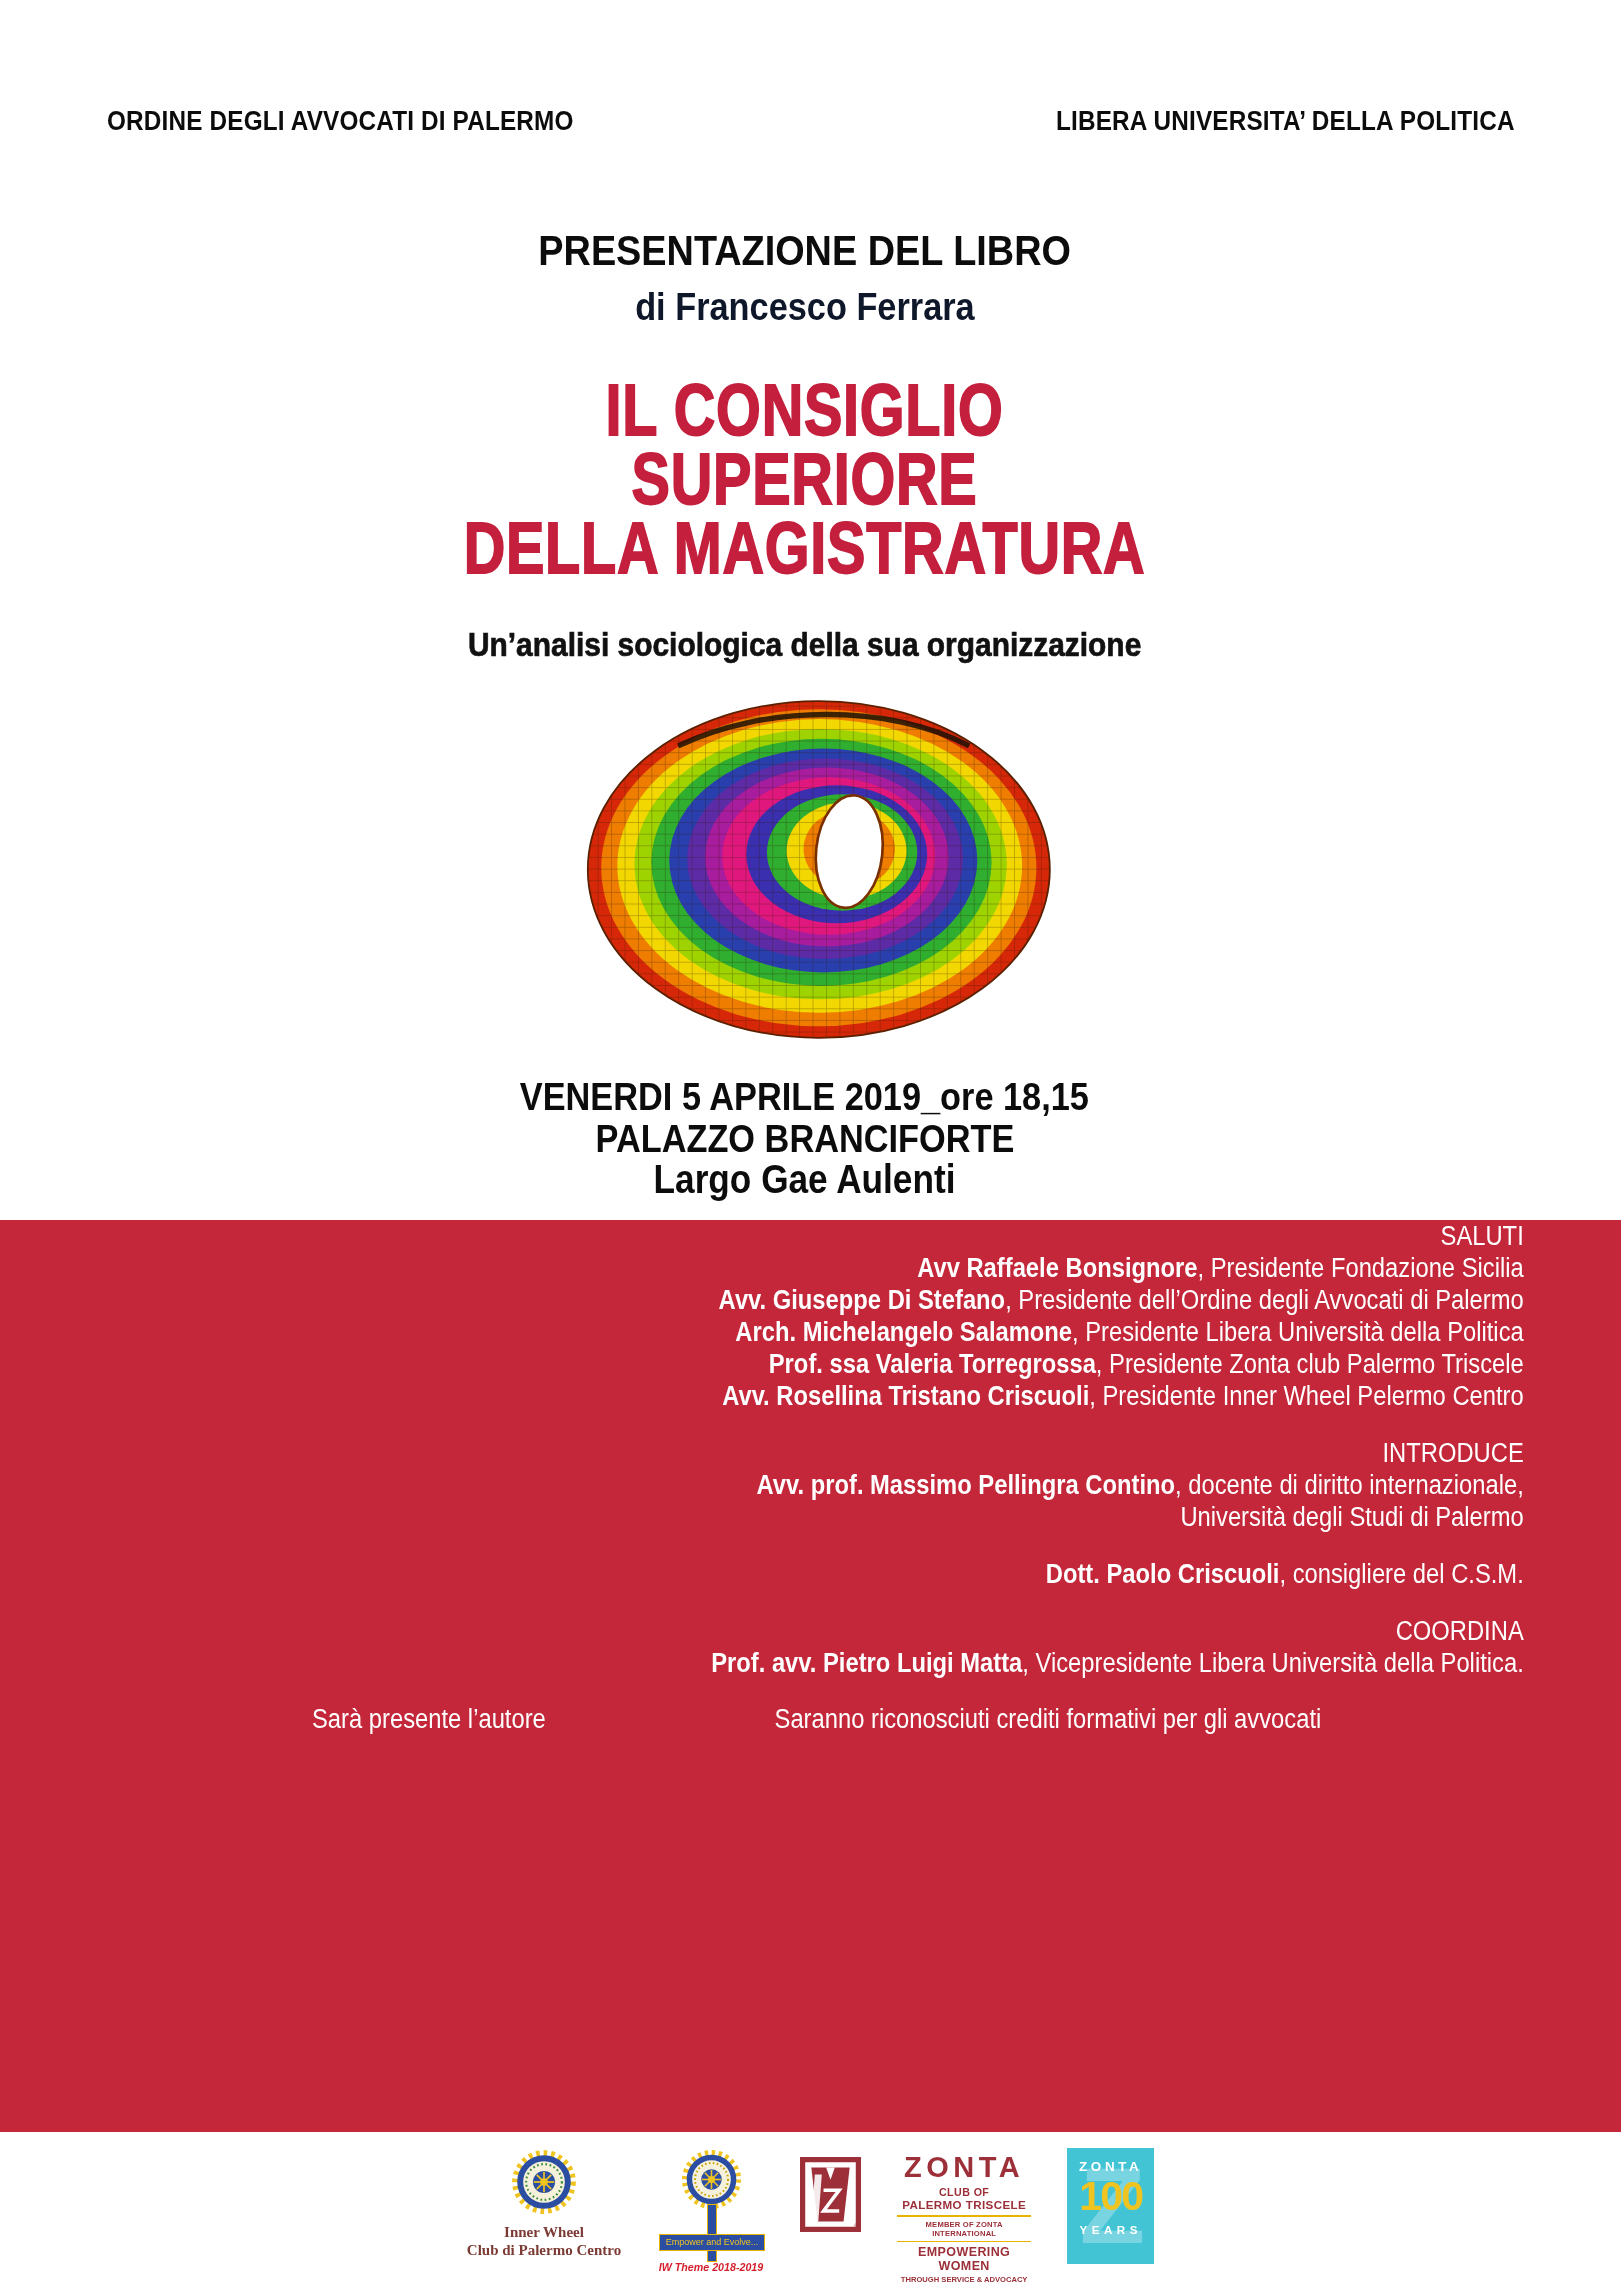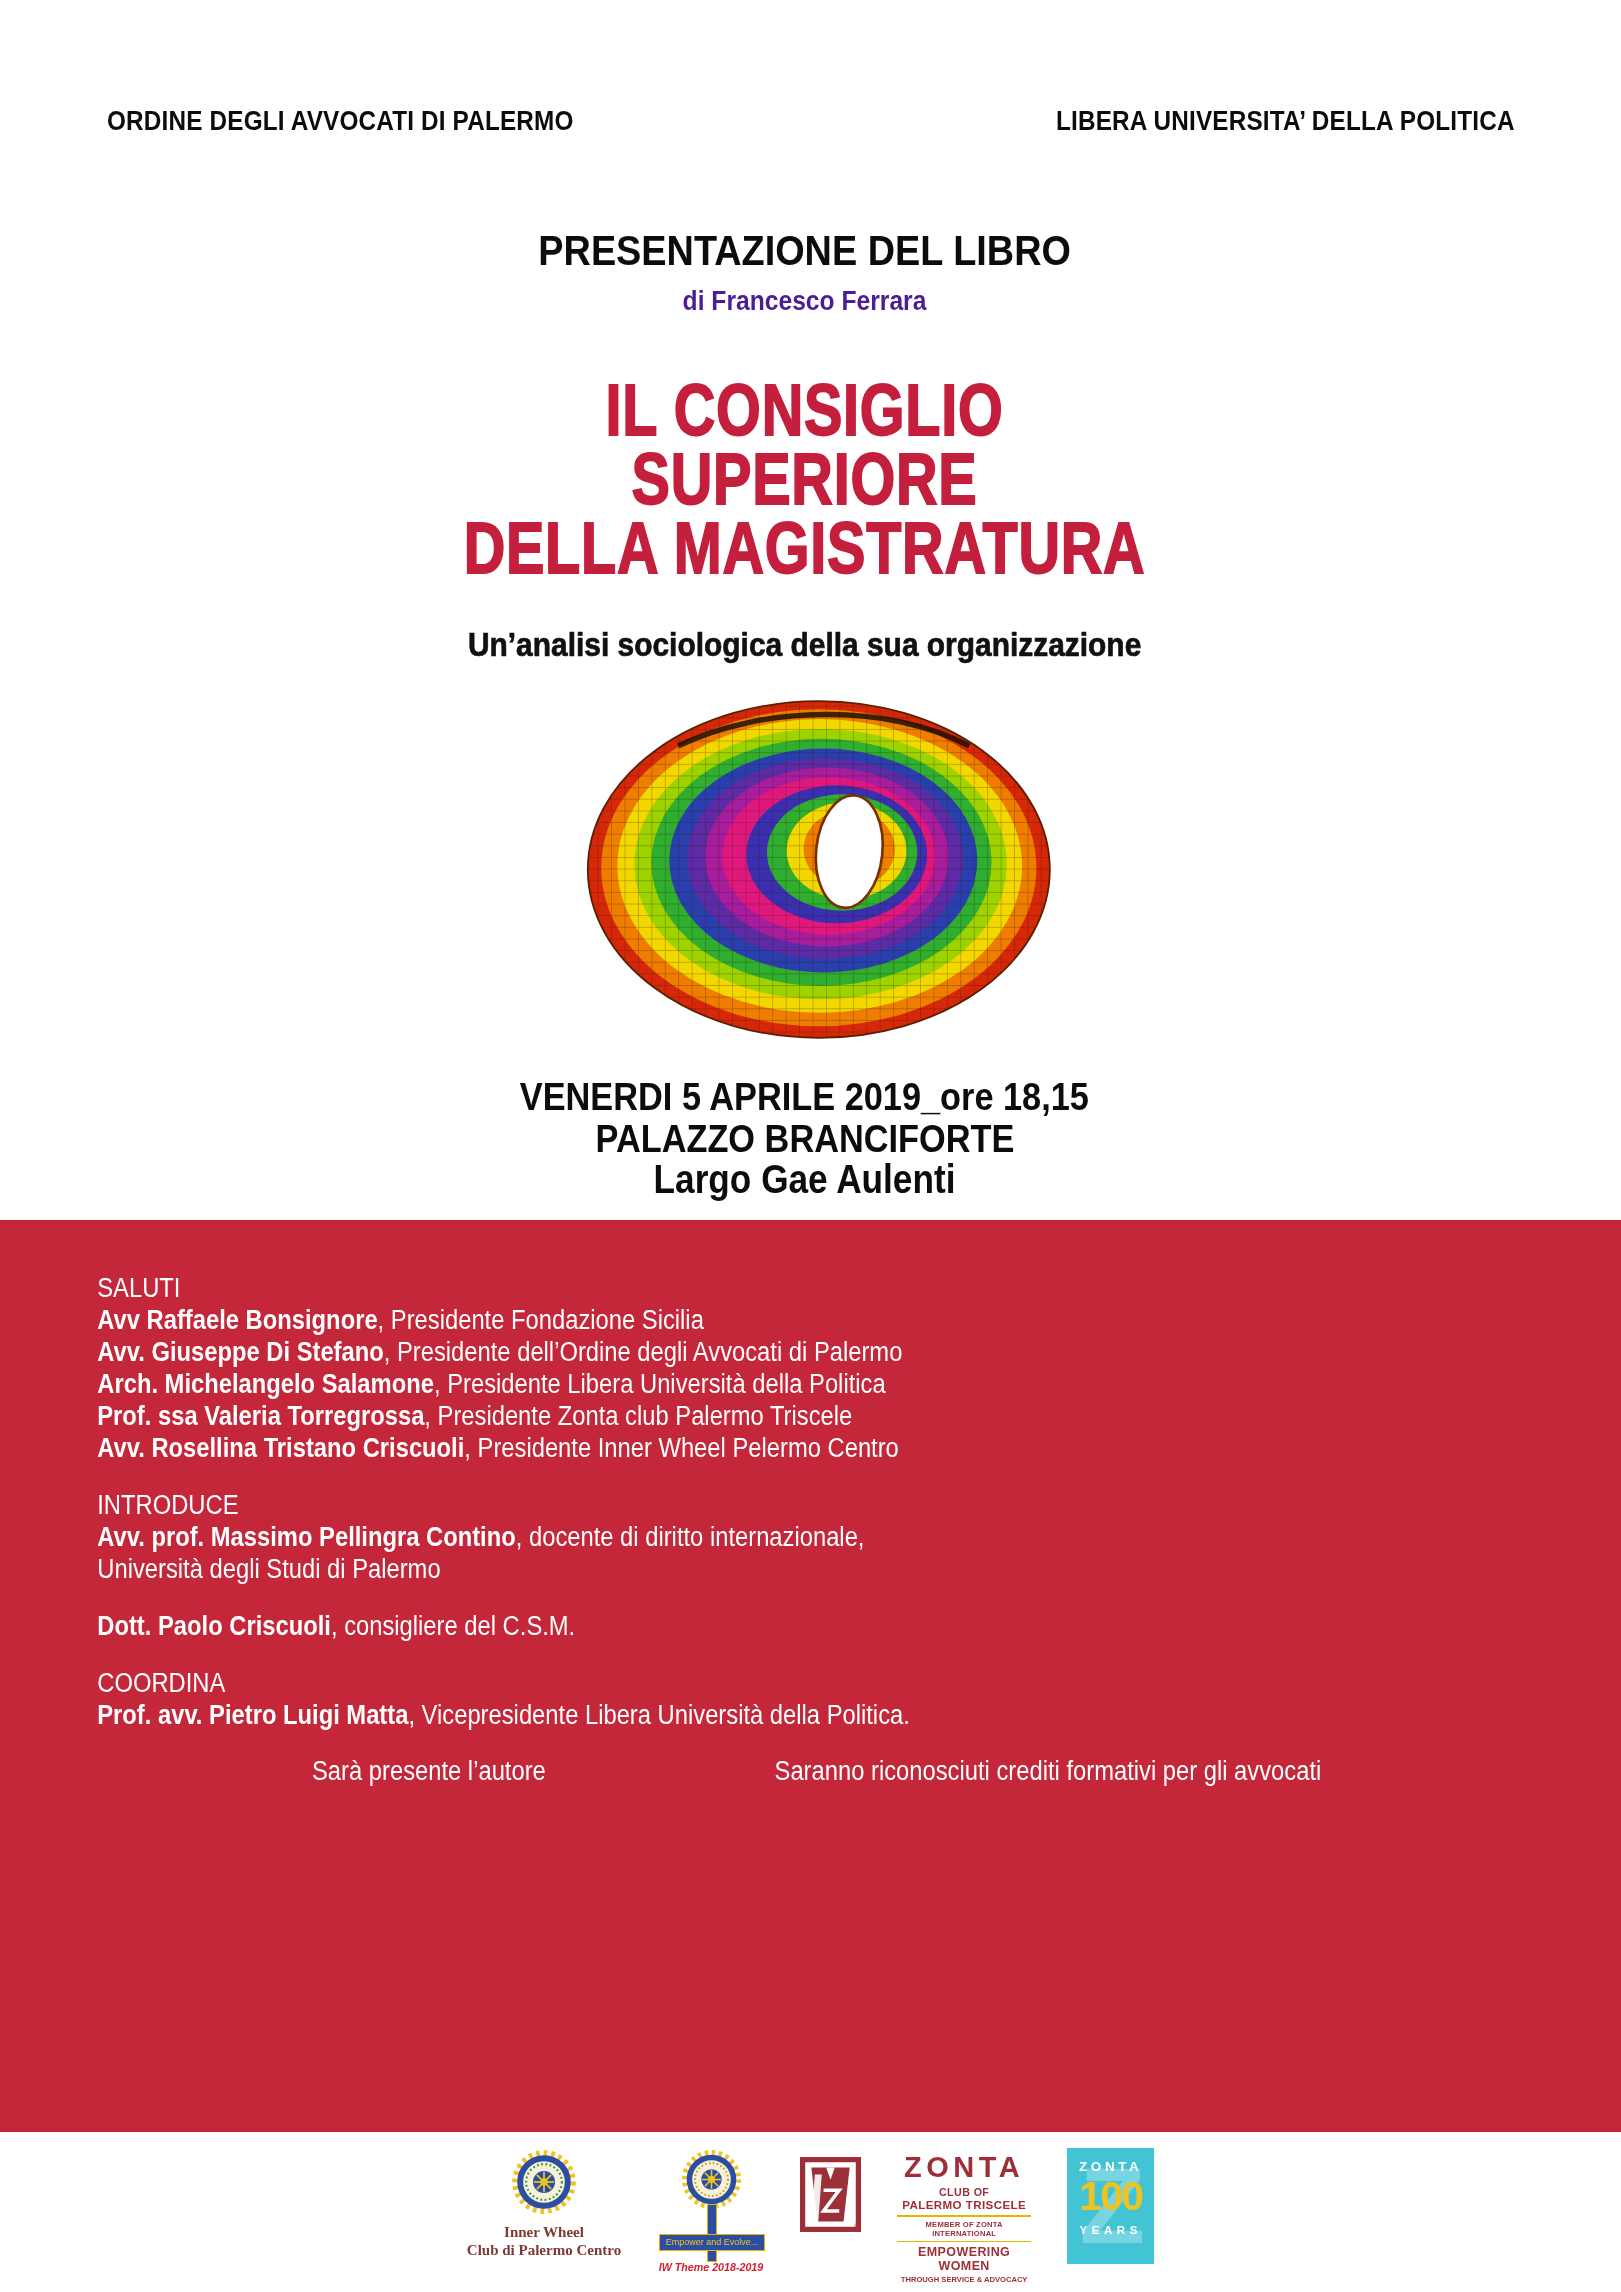--- a/index.html
+++ b/index.html
@@ -16,41 +16,41 @@
   .sqz  { display:inline-block; transform:scaleX(.88); transform-origin:center; }
   .sqzL { display:inline-block; transform:scaleX(.90); transform-origin:left center; }
   .sqzR { display:inline-block; transform:scaleX(.90); transform-origin:right center; }
 
   
   .hdr { top:106px; left:107px; right:106px; display:flex; justify-content:space-between;
          font-size:27px; font-weight:bold; color:#0c0c0c; letter-spacing:0.2px; }
 
   
   .pres   { top:226px; font-size:43px; font-weight:bold; color:#0c0c0c; }
-  .author { top:285px; font-size:28px; font-weight:bold; color:#4c1d95; }
+  .author { top:285px; font-size:39px; font-weight:bold; color:#0f172a; }
 
   
   .booktitle { top:376px; line-height:69px; font-size:72px; font-weight:bold;
                color:#c41f3d; -webkit-text-stroke:1.8px #c41f3d; letter-spacing:0.9px; }
   .booktitle .ln { display:block; transform:scaleX(.80); transform-origin:center; white-space:nowrap; }
   .subtitle { top:625px; font-size:34px; font-weight:bold; color:#111;
               -webkit-text-stroke:0.7px #111; }
 
   
   .torus { top:694px; left:584px; width:475px; height:351px; }
 
   
   .event { top:1075px; color:#0c0c0c; }
   .event .l1 { font-size:39px; font-weight:bold; line-height:43px; }
   .event .l2 { font-size:39px; font-weight:bold; line-height:42px; }
   .event .l3 { font-size:40px; font-weight:bold; line-height:39px; }
 
   
   .band { top:1220px; height:912px; left:0; right:0; background:#c32739; color:#fff; }
-  .psections { padding-top:52px; text-align:left; }
+  .psections { text-align:right; }
   .psec  { margin-bottom:25px; }
   .phead { font-size:27px; line-height:32px; font-weight:normal; }
   .pline { font-size:27px; line-height:32px; white-space:nowrap; }
   .pline b { font-weight:bold; }
   .phead, .pline { transform:scaleX(.88); transform-origin:center; }
   .notes { display:flex; justify-content:space-between;
            padding:0 300px 0 312px; font-size:27px; }
   .notes .n { transform:scaleX(.88); white-space:nowrap; }
   .notes .nL { transform-origin:left center; }
   .notes .nR { transform-origin:right center; }

